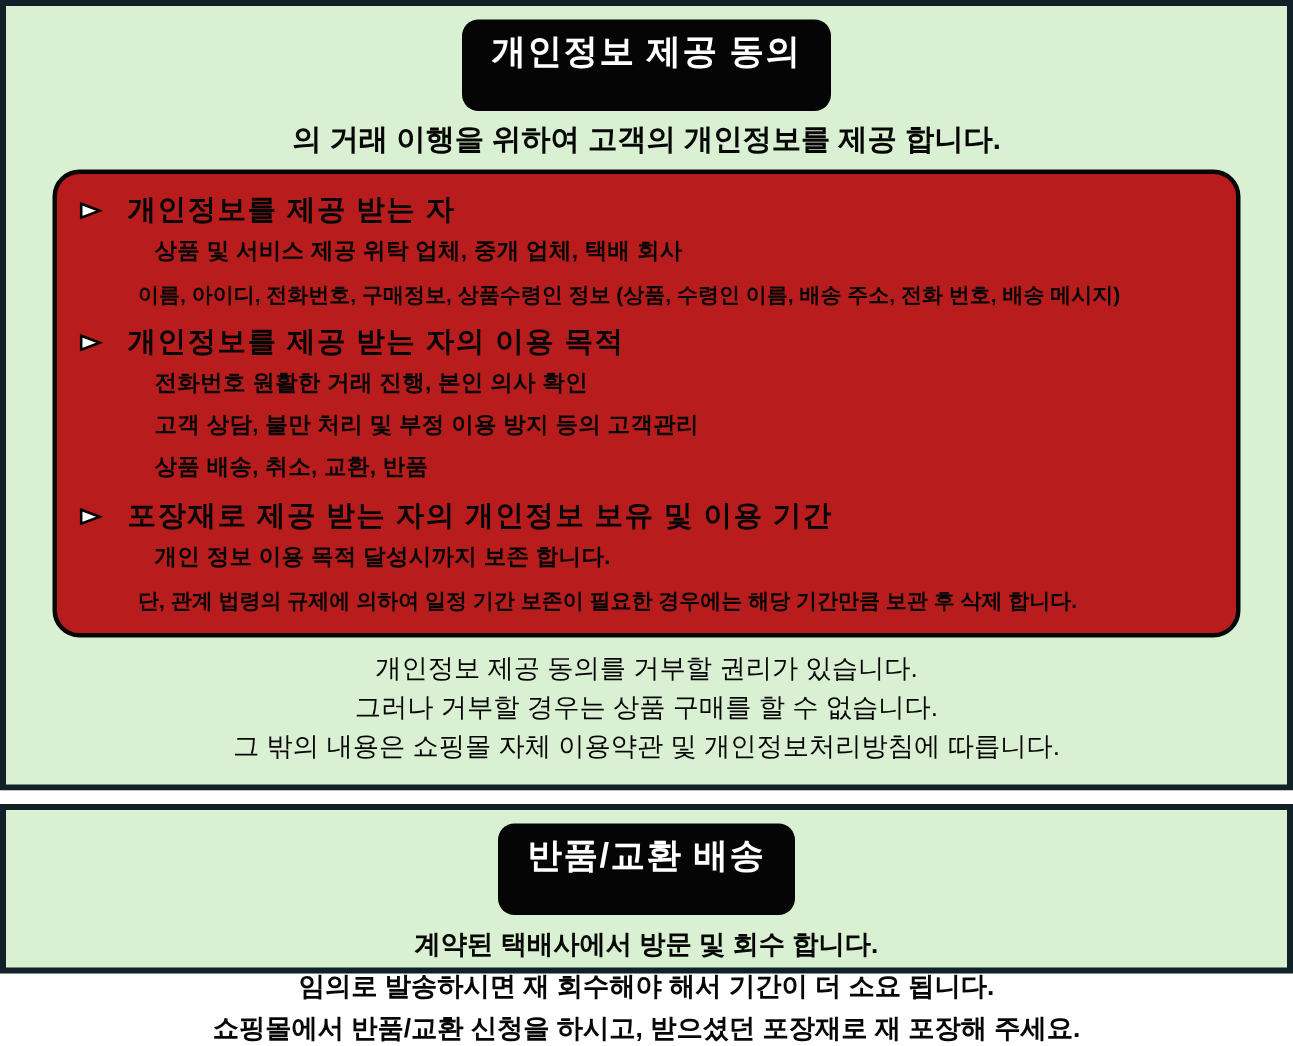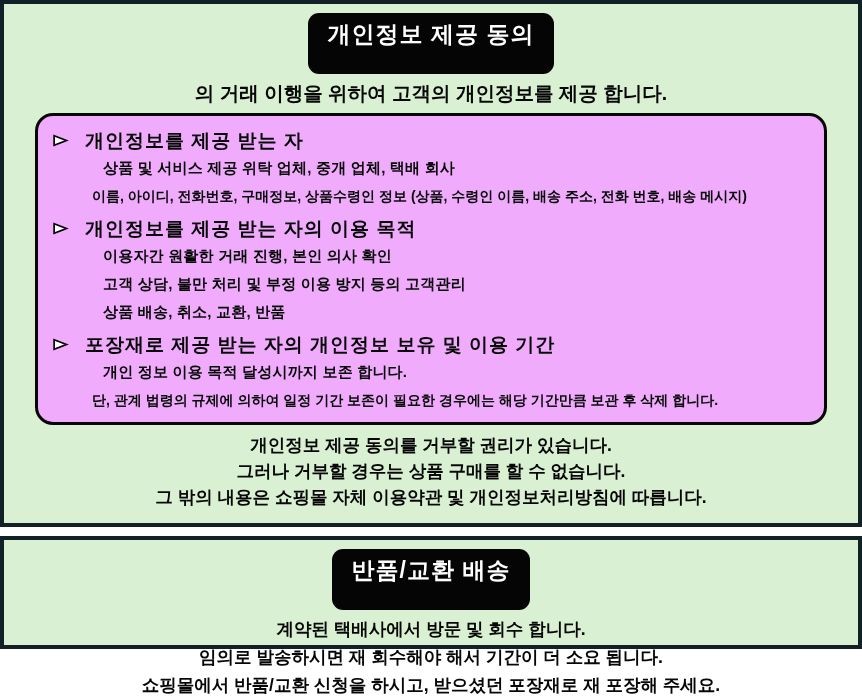--- a/index.html
+++ b/index.html
@@ -20,36 +20,36 @@
     background:#050505;color:#ffffff;
     font-size:23px;font-weight:700;letter-spacing:1px;
     padding:6px 20px 24px;border-radius:11px;
   }
   .intro{
     text-align:center;font-size:19.5px;font-weight:600;
     line-height:25px;margin-top:7px;
   }
   .infobox{
     box-sizing:border-box;width:792px;margin:7px auto 0;
-    background:#f0abfc;border:3px solid #060606;border-radius:18px;
+    background:#b91c1c;border:3px solid #060606;border-radius:18px;
     padding:6px 14px 8px 12px;
   }
   .bullet-head{
     display:flex;align-items:center;gap:16px;
     font-size:19px;font-weight:600;letter-spacing:1px;
     margin-top:5px;line-height:27px;padding-left:2px;
   }
   .arrow-icon{flex:0 0 auto;display:inline-flex;}
   .detail{
     font-size:15px;font-weight:700;line-height:28px;
     margin-left:53px;letter-spacing:0.2px;
   }
   .detail-long{font-size:14px;letter-spacing:0;margin-left:42px;}
   .footer-lines{
-    text-align:center;font-size:17.5px;font-weight:700;
+    text-align:center;font-size:17.5px;font-weight:400;
     line-height:26px;margin-top:7px;
   }
   .bottom-lines{
     text-align:center;font-size:17.5px;font-weight:600;
     line-height:28px;margin-top:5px;
   }
 </style>
 </head>
 <body>
 
@@ -75,21 +75,21 @@
     <div class="detail detail-long">이름, 아이디, 전화번호, 구매정보, 상품수령인 정보 (상품, 수령인 이름, 배송 주소, 전화 번호, 배송 메시지)</div>
 
     <div class="bullet-head">
       <span class="arrow-icon">
         <svg width="17" height="15" viewBox="0 0 20 16">
             <path d="M2.5 2.5 L17 8 L2.5 13.5 Z" fill="#ffffff" stroke="#000000" stroke-width="2" stroke-linejoin="miter"></path>
           </svg>
       </span>
       <span>개인정보를 제공 받는 자의 이용 목적</span>
     </div>
-    <div class="detail">이용자간 원활한 거래 진행, 본인 의사 확인</div>
+    <div class="detail">전화번호 원활한 거래 진행, 본인 의사 확인</div>
     <div class="detail">고객 상담, 불만 처리 및 부정 이용 방지 등의 고객관리</div>
     <div class="detail">상품 배송, 취소, 교환, 반품</div>
 
     <div class="bullet-head">
       <span class="arrow-icon">
         <svg width="17" height="15" viewBox="0 0 20 16">
             <path d="M2.5 2.5 L17 8 L2.5 13.5 Z" fill="#ffffff" stroke="#000000" stroke-width="2" stroke-linejoin="miter"></path>
           </svg>
       </span>
       <span>포장재로 제공 받는 자의 개인정보 보유 및 이용 기간</span>

